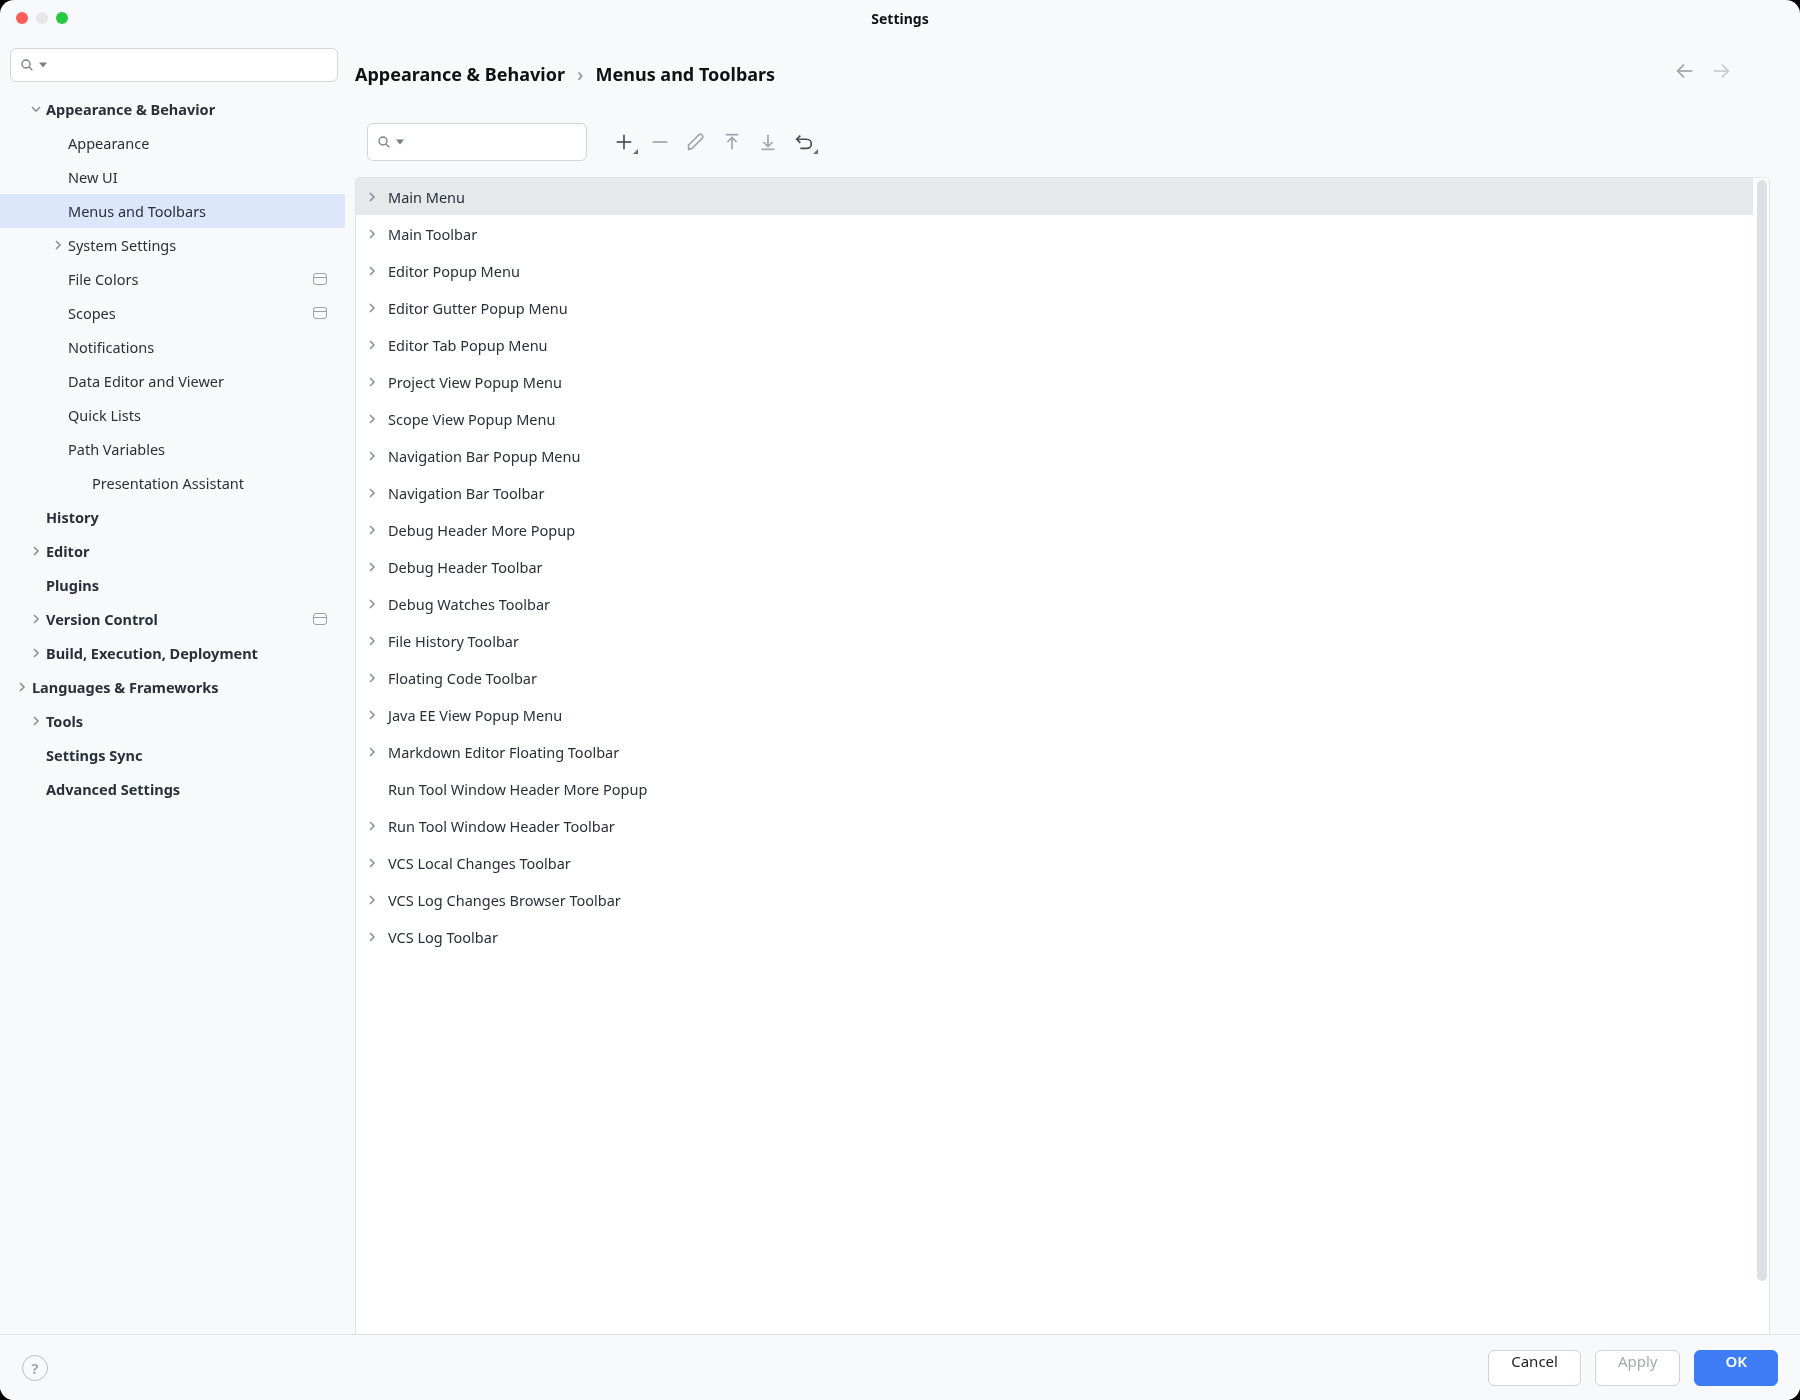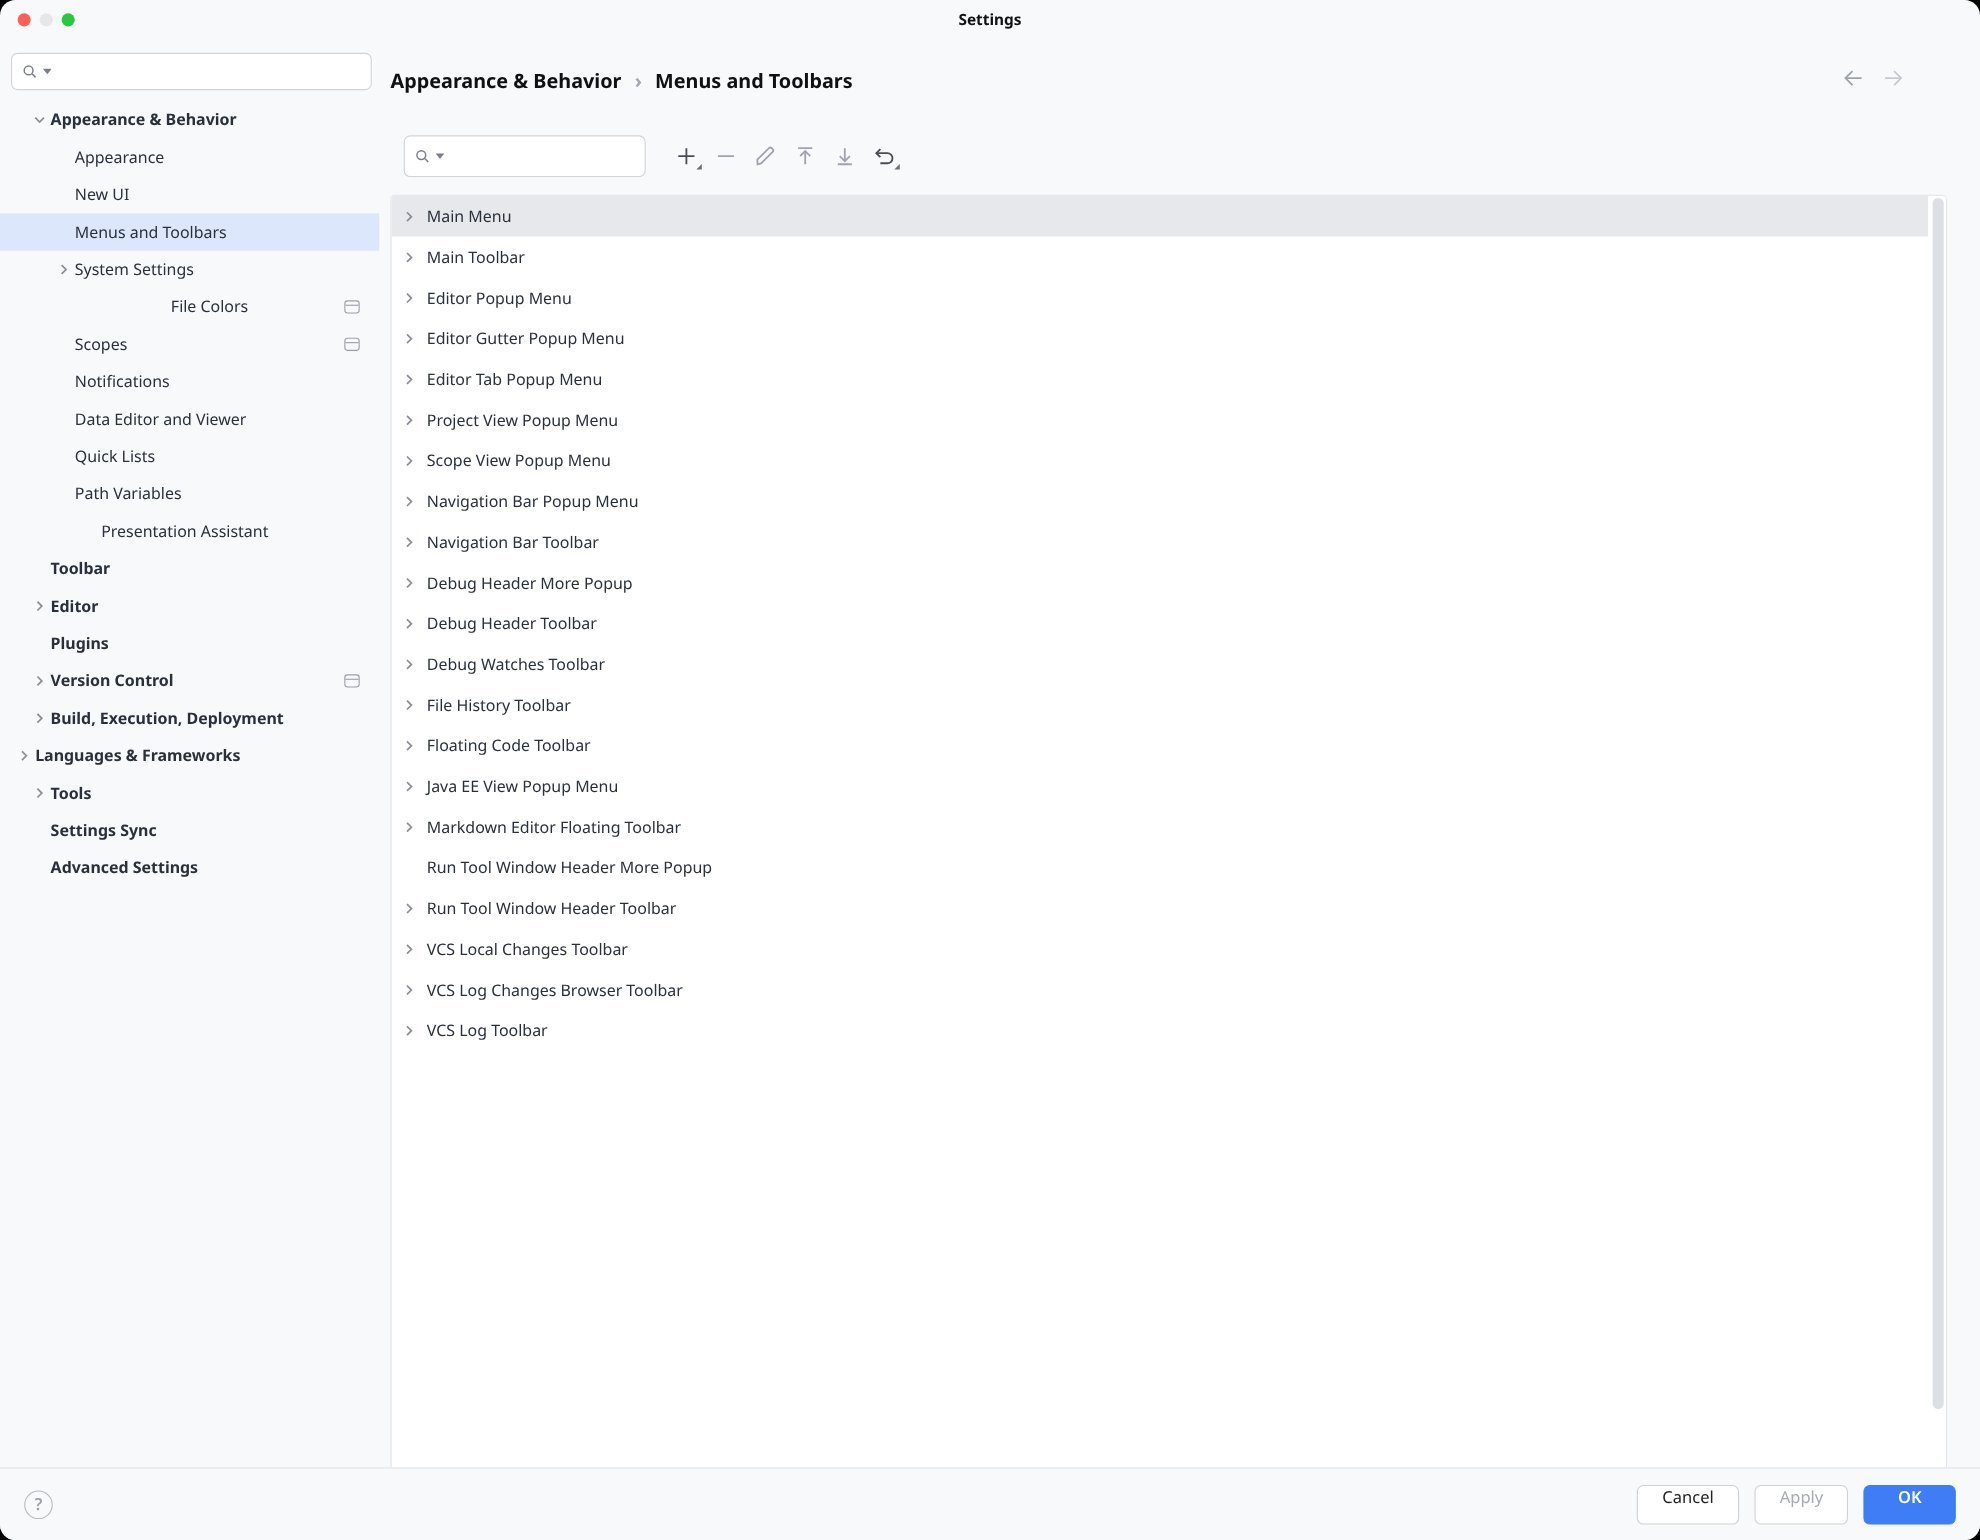--- a/index.html
+++ b/index.html
@@ -196,21 +196,21 @@
             <span class="label">Menus and Toolbars</span>
           </div>
           <div class="nav-row" style="padding-left: 48px;">
             <span class="chev">
               <svg width="12" height="12" viewBox="0 0 12 12" fill="none" stroke="#8b9098" stroke-width="1.6">
                 <polyline points="4,2 8,6 4,10"></polyline>
               </svg>
             </span>
             <span class="label">System Settings</span>
           </div>
-          <div class="nav-row" style="padding-left: 48px; text-align: center;">
+          <div class="nav-row" style="padding-left: 48px;">
             <span class="chev"></span>
             <span class="label">File Colors</span>
             <span class="badge"></span>
           </div>
           <div class="nav-row" style="padding-left: 48px;">
             <span class="chev"></span>
             <span class="label">Scopes</span>
             <span class="badge"></span>
           </div>
           <div class="nav-row" style="padding-left: 48px;">
@@ -228,21 +228,21 @@
           <div class="nav-row" style="padding-left: 48px;">
             <span class="chev"></span>
             <span class="label">Path Variables</span>
           </div>
           <div class="nav-row" style="padding-left: 72px;">
             <span class="chev"></span>
             <span class="label">Presentation Assistant</span>
           </div>
           <div class="nav-row bold" style="padding-left: 26px;">
             <span class="chev"></span>
-            <span class="label">Toolbar</span>
+            <span class="label">History</span>
           </div>
           <div class="nav-row bold" style="padding-left: 26px;">
             <span class="chev">
               <svg width="12" height="12" viewBox="0 0 12 12" fill="none" stroke="#8b9098" stroke-width="1.6">
                 <polyline points="4,2 8,6 4,10"></polyline>
               </svg>
             </span>
             <span class="label">Editor</span>
           </div>
           <div class="nav-row bold" style="padding-left: 26px;">

